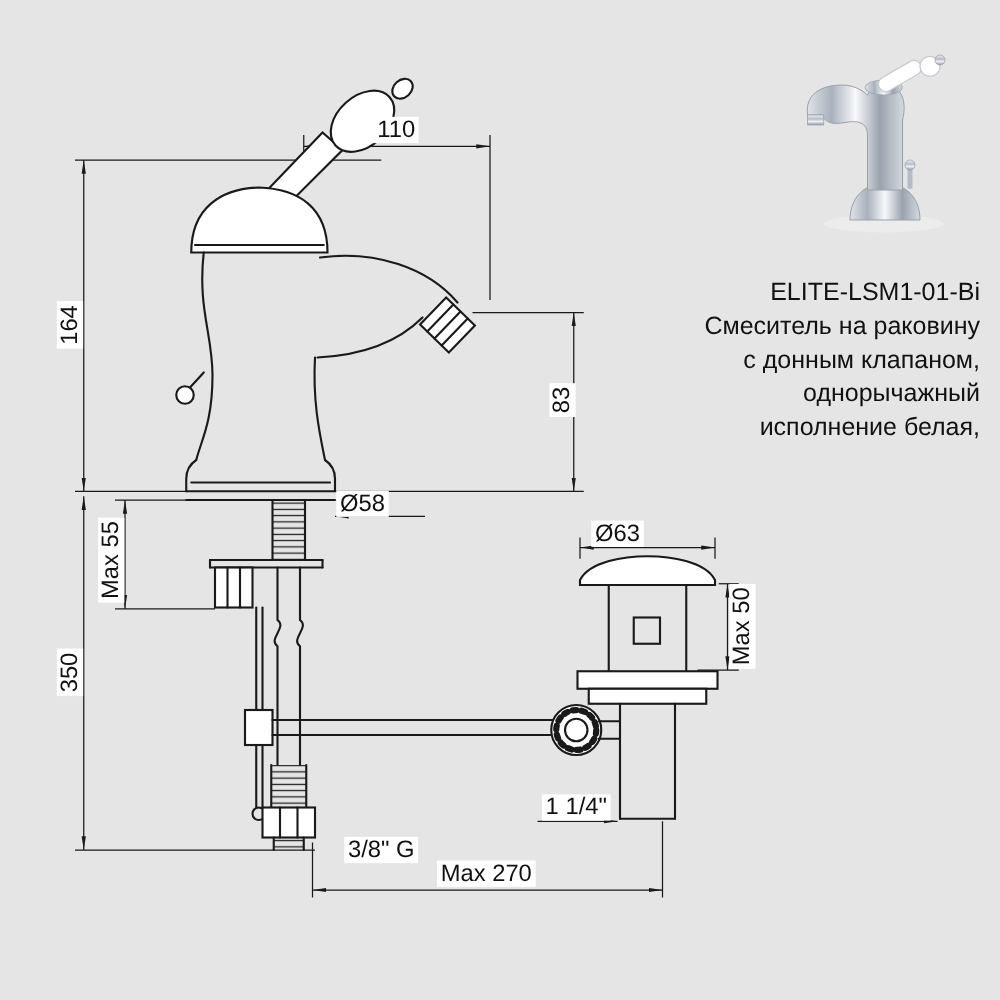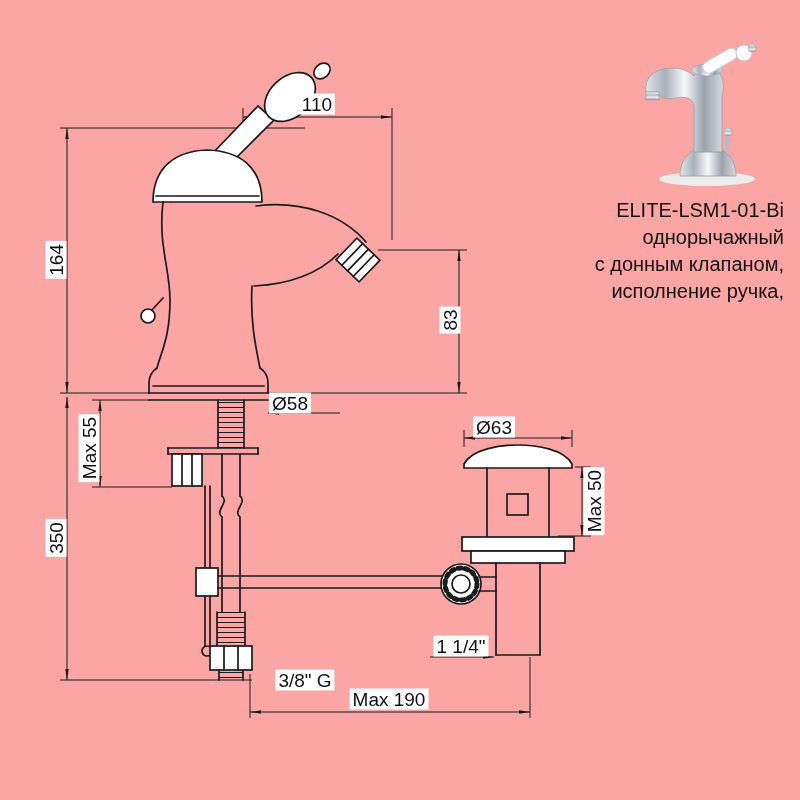--- a/index.html
+++ b/index.html
@@ -1,30 +1,30 @@
 <!DOCTYPE html>
 <html><head>
 <meta charset="utf-8">
 <style>
   * { margin:0; padding:0; box-sizing:border-box; }
   html,body { width:800px; height:800px; background:#fff; }
   body { font-family:"Liberation Sans", sans-serif; color:#111; }
-  .canvas { position:relative; width:800px; height:800px; background:#fca5a5; overflow:hidden; }
+  .canvas { position:relative; width:800px; height:800px; background:#e5e5e5; overflow:hidden; }
   .drawing { position:absolute; left:0; top:0; }
   .dim-label {
     position:absolute; transform:translate(-50%,-50%);
     font-size:19px; line-height:1; white-space:nowrap;
     background:#fff; padding:1px 3px;
   }
   .dim-label.rot { transform:translate(-50%,-50%) rotate(-90deg); }
   .product-info {
     position:absolute; top:197px; right:16px; text-align:right;
     font-size:20px; line-height:27px;
   }
-  .product-code { font-size:20px; }
+  .product-code { font-size:20px;margin-top:24px; }
 </style>
 </head>
 <body>
 
 <div class="canvas">
 
   <svg class="drawing" width="800" height="800" viewBox="0 0 800 800" xmlns="http://www.w3.org/2000/svg">
     <defs>
       <marker id="arr" viewBox="0 0 11 10" refX="11" refY="5" markerWidth="11" markerHeight="10" markerUnits="userSpaceOnUse" orient="auto-start-reverse">
         <path d="M0,3.3 L11,5 L0,6.7 Z" fill="#1a1a1a"></path>
@@ -191,22 +191,23 @@
   <span class="dim-label" style="left:317px;top:104px">110</span>
   <span class="dim-label rot" style="left:56px;top:260px">164</span>
   <span class="dim-label rot" style="left:56px;top:538px">350</span>
   <span class="dim-label rot" style="left:89px;top:448px">Max 55</span>
   <span class="dim-label rot" style="left:450px;top:320px">83</span>
   <span class="dim-label" style="left:290px;top:403px">Ø58</span>
   <span class="dim-label" style="left:494px;top:427px">Ø63</span>
   <span class="dim-label rot" style="left:594px;top:501px">Max 50</span>
   <span class="dim-label" style="left:461px;top:646px">1 1/4"</span>
   <span class="dim-label" style="left:305px;top:680px">3/8" G</span>
-  <span class="dim-label" style="left:389px;top:699px">Max 190</span>
+  <span class="dim-label" style="left:389px;top:699px">Max 270</span>
 
   <div class="product-info">
     <div class="product-code">ELITE-LSM1-01-Bi</div>
+    <div class="product-line">Смеситель на раковину</div>
+    <div class="product-line">с донным клапаном,</div>
     <div class="product-line">однорычажный</div>
-    <div class="product-line">с донным клапаном,</div>
-    <div class="product-line">исполнение ручка,</div>
+    <div class="product-line">исполнение белая,</div>
   </div>
 
 </div>
 
 </body></html>

